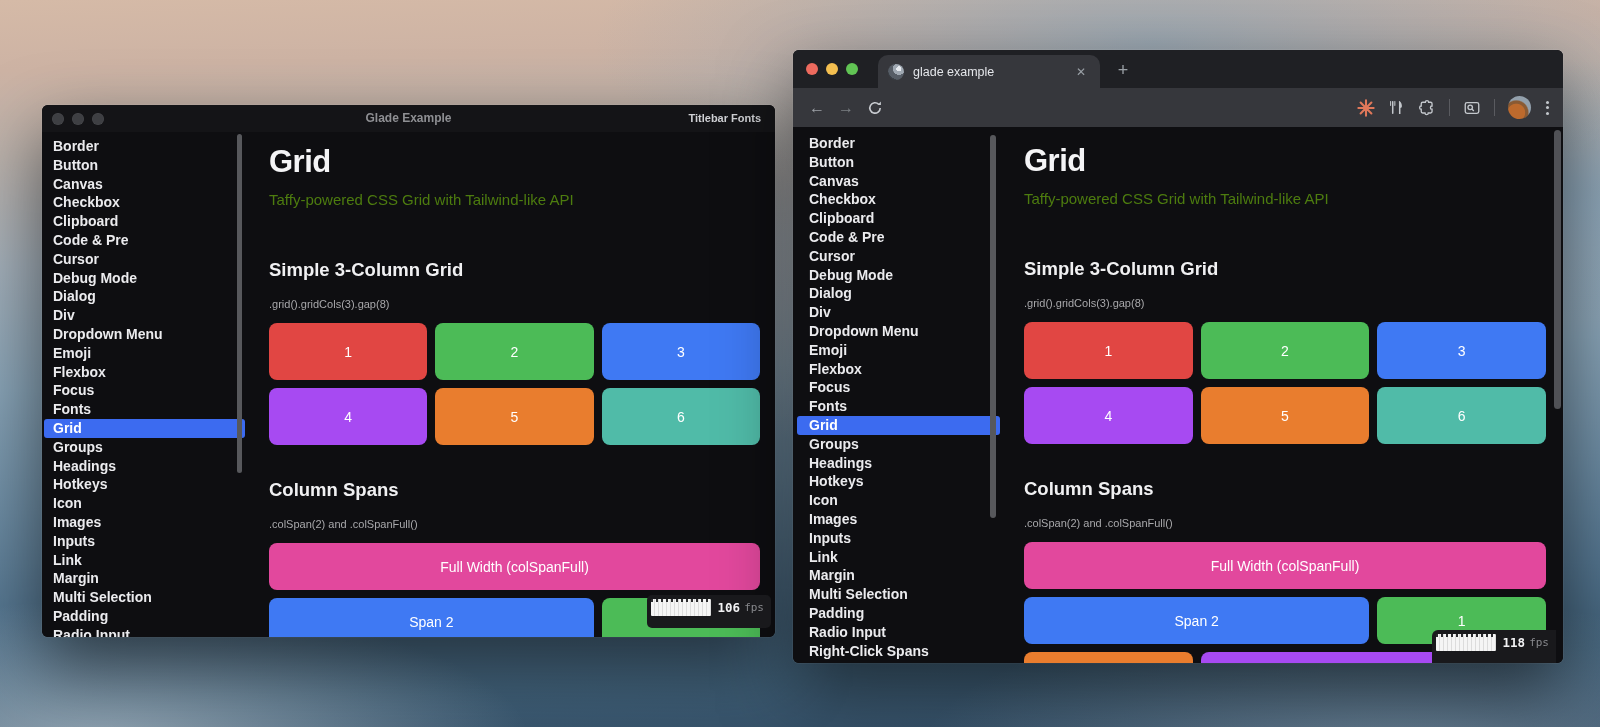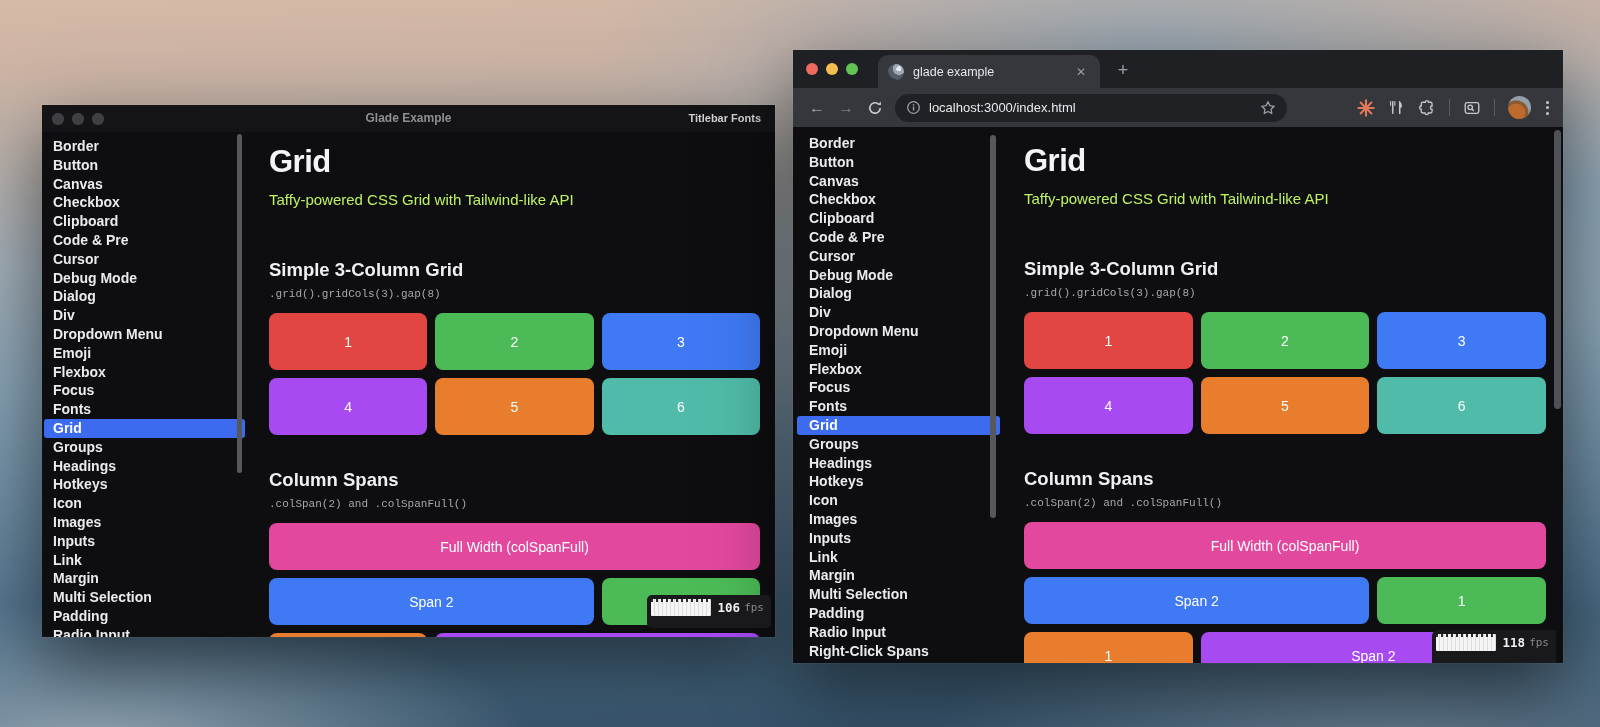--- a/index.html
+++ b/index.html
@@ -11,21 +11,21 @@
     background:
       radial-gradient(ellipse 620px 200px at 6% 102%, rgba(215,224,230,.55), transparent 70%),
       radial-gradient(ellipse 700px 220px at 88% 104%, rgba(170,190,204,.45), transparent 70%),
       radial-gradient(ellipse 900px 280px at 72% 6%, rgba(116,158,188,.55), transparent 62%),
       radial-gradient(ellipse 640px 200px at 96% 26%, rgba(108,150,180,.5), transparent 65%),
       radial-gradient(ellipse 800px 260px at 40% 40%, rgba(208,192,186,.30), transparent 60%),
       linear-gradient(178deg,#d5baa7 0%,#cdb3a4 9%,#bab1ab 20%,#a2aeb8 34%,#87a2b5 50%,#6d8ca3 65%,#53748e 79%,#406078 90%,#324c64 100%);
   }
 
   
-  .window{ position:absolute; border-radius:0; overflow:hidden;
+  .window{ position:absolute; border-radius:6px; overflow:hidden;
     box-shadow:0 28px 70px rgba(0,0,0,.55), 0 0 0 1px rgba(255,255,255,.07);
     background:#0e0e11; }
 
   
   .app-window{ left:42px; top:105px; width:733px; height:532px; }
   .app-titlebar{ position:relative; height:27px; background:#141417; }
   .traffic{ position:absolute; left:10px; top:8px; display:flex; gap:8px; }
   .traffic i{ width:12px; height:12px; border-radius:50%; display:block; }
   .traffic.inactive i{ background:#3e3f43; box-shadow:inset 0 0 0 .5px rgba(255,255,255,.08); }
   .app-title{ position:absolute; left:0; right:0; top:0; line-height:27px; text-align:center;
@@ -45,24 +45,24 @@
   .sidebar-item.selected{ color:#fff; }
   .v-scrollbar{ position:absolute; border-radius:3px; background:#57585c; }
   .app-sidebar-thumb{ right:3px; top:2px; width:5px; height:339px; }
   .browser-sidebar-thumb{ right:4px; top:8px; width:6px; height:383px; }
 
   
   .content{ position:relative; flex:1; overflow:hidden; }
   .app-window .content{ padding:8px 15px 0 24px; }
   .browser-window .content{ padding:12px 17px 0 24px; }
   .page-title{ margin-top:4px; font-size:31px; font-weight:700; letter-spacing:-.5px; color:#f4f4f6; }
-  .page-subtitle{ margin-top:11px; font-size:15px; color:#bef264; font-weight:400; }
+  .page-subtitle{ margin-top:11px; font-size:15px; color:#4d7c0f; font-weight:400; }
   .section-heading{ margin-top:51px; font-size:18.5px; font-weight:600; color:#f0f0f2; }
   .section-heading.second{ margin-top:34px; }
-  .code-line{ margin-top:7px; font-family:Liberation Mono, monospace; font-size:11px; color:#a8a8ab; }
+  .code-line{ margin-top:17px; font-family:Liberation Sans, sans-serif; font-size:11px; color:#a8a8ab; }
   .demo-grid{ margin-top:13px; display:grid; grid-template-columns:repeat(3,1fr); gap:8px; }
   .grid-cell{ border-radius:8px; display:flex; align-items:center; justify-content:center;
     color:#fff; font-size:14px; font-weight:500; }
   .demo-grid.simple .grid-cell{ height:57px; }
   .demo-grid.spans .grid-cell{ height:47px; }
 
   
   .fps{ position:absolute; display:flex; align-items:center; gap:7px; background:#19191c;
     padding:4px 7px 12px 4px; z-index:6; }
   .app-fps{ right:4px; bottom:9px; border-radius:5px; }
@@ -316,35 +316,20 @@
     </div>
 
     <div class="toolbar">
       <div class="nav-btn back-btn">←</div>
       <div class="nav-btn fwd-btn">→</div>
       <div class="nav-btn reload-btn">
         <svg width="16" height="16" viewBox="0 0 16 16">
             <path d="M13.2 8a5.2 5.2 0 1 1-1.5-3.7" fill="none" stroke="#c9ccd1" stroke-width="1.6"></path>
             <path d="M13.9 1.6v3.4h-3.4z" fill="#c9ccd1"></path>
           </svg>
-      </div>
-      <div class="omnibox">
-        <span>
-          <svg width="15" height="15" viewBox="0 0 16 16">
-              <circle cx="8" cy="8" r="6.2" fill="none" stroke="#9aa0a6" stroke-width="1.4"></circle>
-              <rect x="7.3" y="7" width="1.5" height="4.2" fill="#9aa0a6"></rect>
-              <rect x="7.3" y="4.4" width="1.5" height="1.6" fill="#9aa0a6"></rect>
-            </svg>
-        </span>
-        <span class="omnibox-url">localhost:3000/index.html</span>
-        <span>
-          <svg width="16" height="16" viewBox="0 0 16 16">
-              <path d="M8 1.8l1.9 3.9 4.3.6-3.1 3 .7 4.2L8 11.5l-3.8 2 .7-4.2-3.1-3 4.3-.6z" fill="none" stroke="#9aa0a6" stroke-width="1.3" stroke-linejoin="round"></path>
-            </svg>
-        </span>
       </div>
       <div class="toolbar-right">
         <span>
           <svg width="18" height="18" viewBox="0 0 20 20" stroke="#e0785a" stroke-width="2.3" stroke-linecap="round">
               <path d="M10 1.5v17M1.5 10h17M4 4l12 12M16 4L4 16" fill="none"></path>
               <circle cx="10" cy="10" r="2.6" fill="#e0785a" stroke="none"></circle>
             </svg>
         </span>
         <span>
           <svg width="17" height="17" viewBox="0 0 18 18" fill="#c3c7cc">

